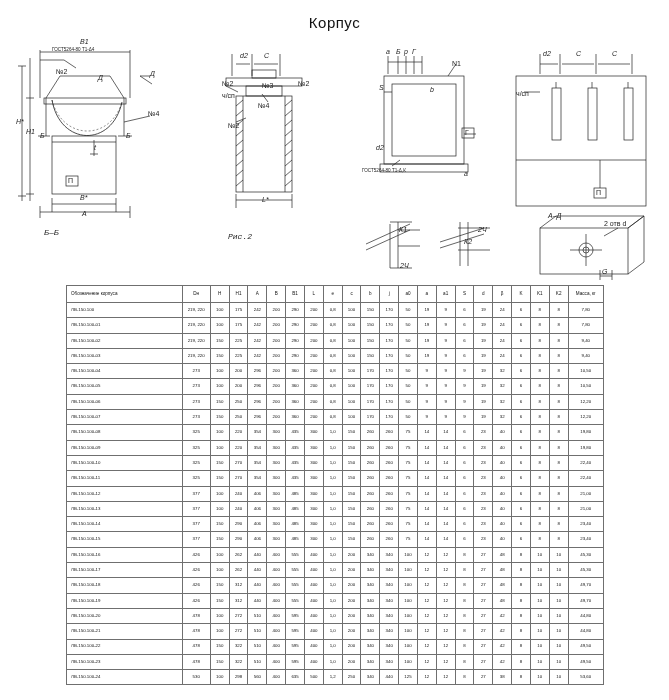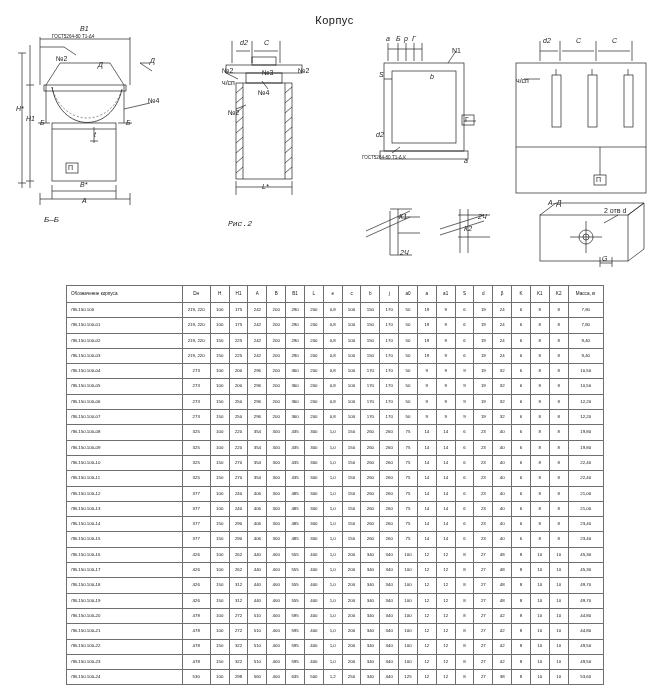--- a/index.html
+++ b/index.html
@@ -1,19 +1,19 @@
 <!DOCTYPE html>
 <html><head>
 <meta charset="utf-8">
 <style>
   html,body{margin:0;padding:0;background:#ffffff;}
   body{width:669px;height:700px;font-family:"Liberation Sans",sans-serif;color:#1a1a1a;position:relative;overflow:hidden;}
   #sheet{position:relative;width:669px;height:700px;}
-  .title{position:absolute;left:0;top:14px;width:669px;text-align:center;font-size:11px;font-weight:400;letter-spacing:.5px;color:#111;}
-  .drawings{position:absolute;left:0;top:23px;width:669px;height:248px;}
+  .title{position:absolute;left:0;top:14px;width:669px;text-align:center;font-size:15px;font-weight:400;letter-spacing:.5px;color:#111;}
+  .drawings{position:absolute;left:0;top:36px;width:669px;height:248px;}
   .cap{position:absolute;font-size:7px;color:#222;white-space:nowrap;}
   .capi{font-style:italic;}
   svg{display:block;}
   
   .tbl-wrap{position:absolute;left:66px;top:285px;width:538px;}
   table{border-collapse:collapse;table-layout:fixed;width:538px;}
   th,td{border:.5px solid #6f6f6f;font-size:4.4px;line-height:1;text-align:center;padding:0;height:14.3px;color:#111;font-family:"Liberation Sans",sans-serif;}
   th{font-weight:400;height:16px;font-size:4.6px;}
   td.name{text-align:left;padding-left:4px;}
   th.name{text-align:left;padding-left:4px;}

